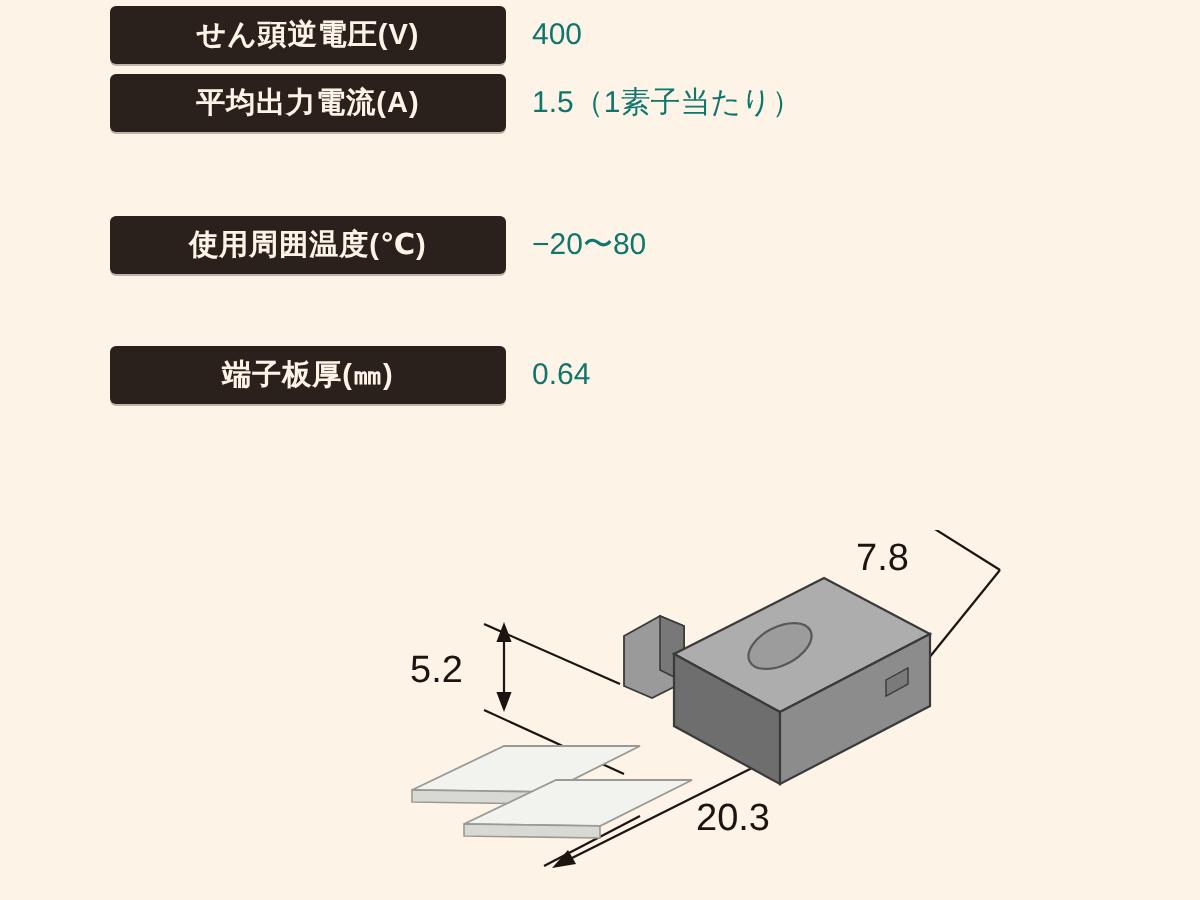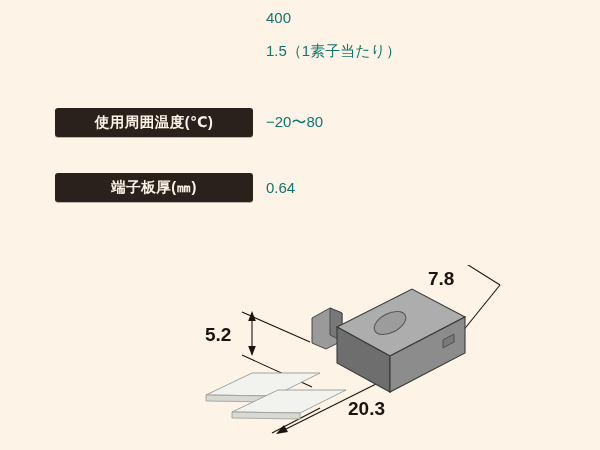--- a/index.html
+++ b/index.html
@@ -33,38 +33,40 @@
     display:flex;align-items:center;
     color:#0f766e;
     font-size:15px;
     white-space:nowrap;
   }
   #diode-symbol-cell{
     position:absolute;left:266px;top:0;height:29px;
     display:flex;align-items:center;
   }
   #package-figure{
-    position:absolute;left:200px;top:265px;width:400px;height:185px;font-weight:bold;
+    position:absolute;left:200px;top:265px;width:400px;height:185px;
   }
   .dim-text{
     font-size:19px;
     fill:#1c1410;
     font-family:"Liberation Sans","DejaVu Sans",sans-serif;
   }
 </style>
 </head>
 <body>
 
 <div id="spec-table">
 
   <div class="spec-row" style="top:3px;">
+    <div class="row-label">せん頭逆電圧(V)</div>
     <div class="row-value">400</div>
   </div>
 
   <div class="spec-row" style="top:37px;">
+    <div class="row-label">平均出力電流(A)</div>
     <div class="row-value">1.5（1素子当たり）</div>
   </div>
 
   <div class="spec-row" style="top:71px;margin-top:37px;">
     <div class="row-label">使用周囲温度(℃)</div>
     <div class="row-value">−20〜80</div>
   </div>
 
 
 

